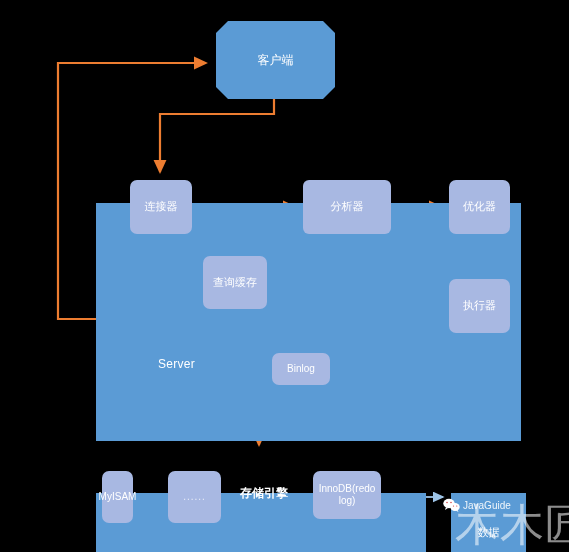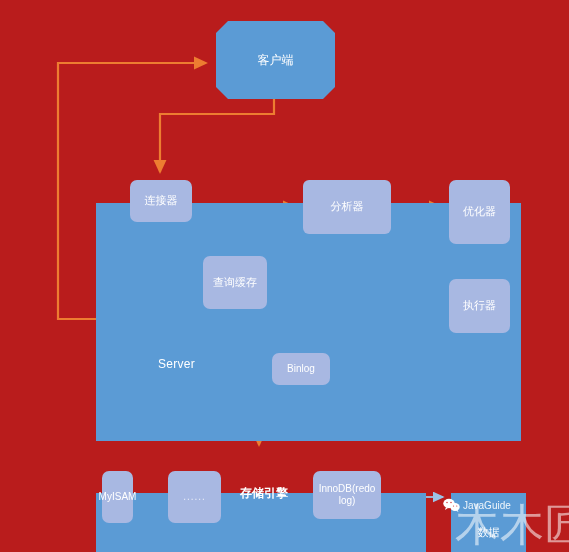--- a/index.html
+++ b/index.html
@@ -7,21 +7,21 @@
     padding: 0;
     background: #ffffff;
   }
   body {
     font-family: "Liberation Sans", "DejaVu Sans", sans-serif;
   }
   #canvas {
     position: relative;
     width: 569px;
     height: 552px;
-    background: #b91c1c;
+    background: #000000;
     overflow: hidden;
   }
   #svg-layer {
     position: absolute;
     left: 0;
     top: 0;
     width: 569px;
     height: 552px;
   }
   .node {
@@ -73,23 +73,23 @@
     clip-path: polygon(12px 0, calc(100% - 12px) 0, 100% 12px, 100% calc(100% - 12px),
                        calc(100% - 12px) 100%, 12px 100%, 0 calc(100% - 12px), 0 12px);
   }
   
   .box {
     background: #a8b8e2;
     border-radius: 7px;
     font-size: 11px;
     color: #ffffff;
   }
-  .box-connector   { left: 130px; top: 180px; width: 62px; height: 42px; }
+  .box-connector   { left: 130px; top: 180px; width: 62px; height: 54px; }
   .box-analyzer    { left: 303px; top: 180px; width: 88px; height: 54px; border-radius: 6px; }
-  .box-optimizer   { left: 449px; top: 180px; width: 61px; height: 64px; }
+  .box-optimizer   { left: 449px; top: 180px; width: 61px; height: 54px; }
   .box-cache       { left: 203px; top: 256px; width: 64px; height: 53px; }
   .box-executor    { left: 449px; top: 279px; width: 61px; height: 54px; }
   .box-binlog      { left: 272px; top: 353px; width: 58px; height: 32px; font-size: 10px;}
   .box-myisam      { left: 102px; top: 471px; width: 31px; height: 52px; font-size: 10px;}
   .box-dots        { left: 168px; top: 471px; width: 53px; height: 52px; font-size: 10px;
                      letter-spacing: 1px; color: #e8ecf8;}
   .box-innodb      { left: 313px; top: 471px; width: 68px; height: 48px; font-size: 10px;
                      padding: 0 3px; }
   
   .panel-label {

